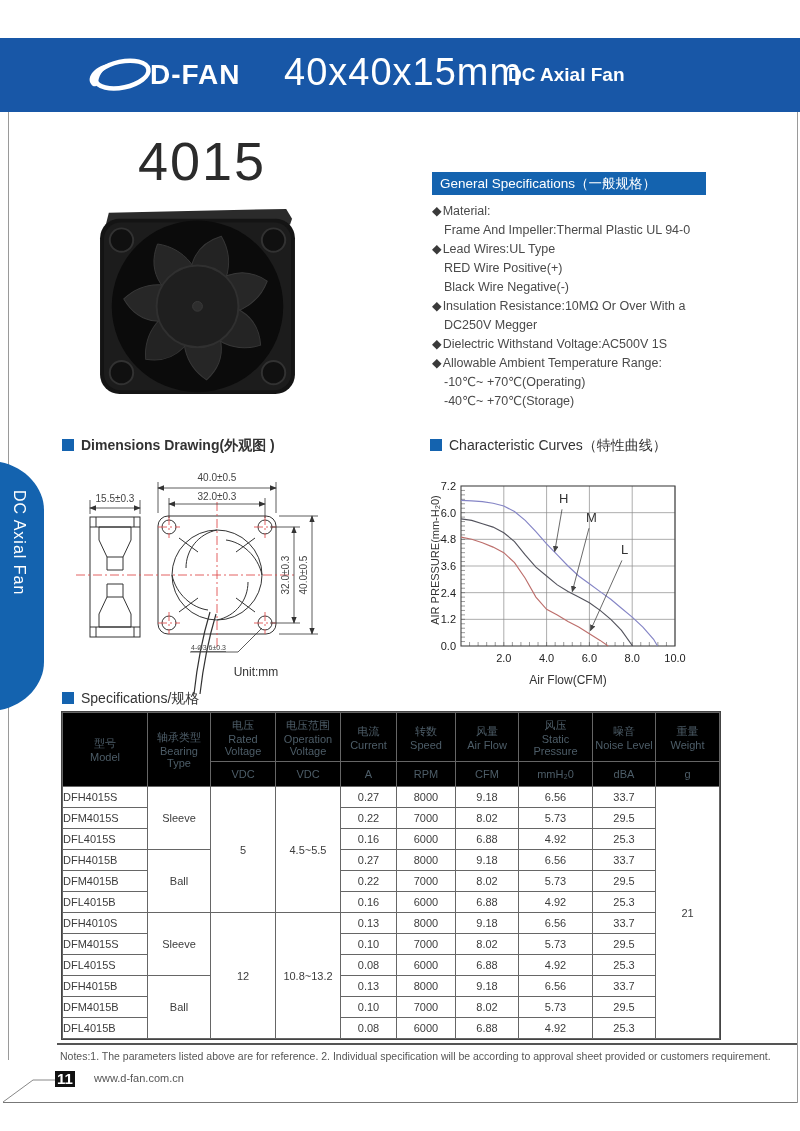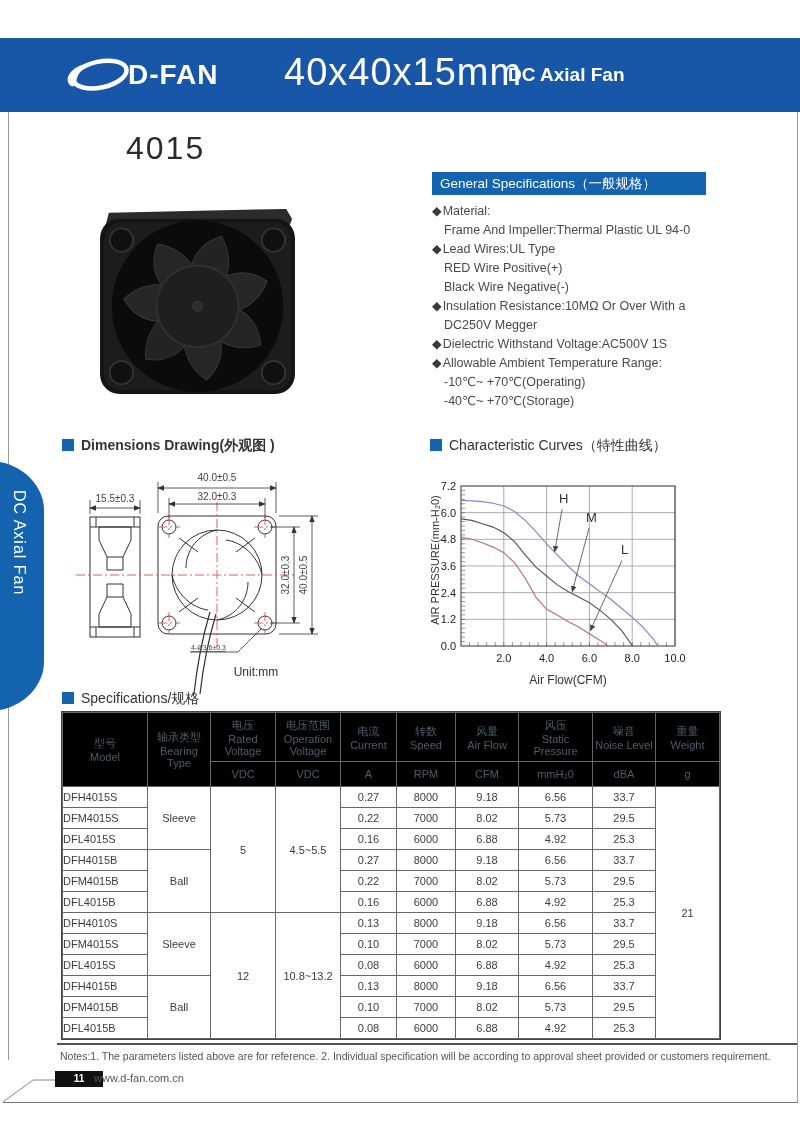--- a/index.html
+++ b/index.html
@@ -1,36 +1,36 @@
 <!DOCTYPE html>
 <html><head>
 <meta charset="utf-8">
 <style>
   html,body{margin:0;padding:0;background:#e8e8e8;}
   .page{position:relative;width:800px;height:1131px;background:#fff;margin:0 auto;
         font-family:"Liberation Sans","DejaVu Sans",sans-serif;overflow:hidden;}
   
   .header-bar{position:absolute;left:0;top:38px;width:800px;height:74px;background:#1857a7;}
-  .logo-wrap{position:absolute;left:62px;top:14px;width:160px;height:46px;display:flex;align-items:center;}
+  .logo-wrap{position:absolute;left:84px;top:14px;width:160px;height:46px;display:flex;align-items:center;}
   .logo-text{color:#fff;font-size:28px;font-weight:bold;letter-spacing:1px;margin-left:-6px;}
   .hdr-title{position:absolute;left:284px;top:13px;color:#fff;font-size:38px;letter-spacing:1px;}
   .hdr-sub{position:absolute;left:508px;top:26px;color:#fff;font-size:19px;font-weight:bold;}
   
   .vline{position:absolute;width:1px;background:#9a9a9a;}
   .vl-left{left:8px;top:112px;height:948px;}
   .vl-right{left:797px;top:112px;height:991px;}
   .notes-rule{position:absolute;left:57px;top:1043px;width:740px;height:2px;background:#555;}
   .bottom-rule{position:absolute;left:3px;top:1102px;width:794px;height:1px;background:#777;}
   .diag-rule{position:absolute;left:3px;top:1073px;width:58px;height:30px;}
   
   .side-tab{position:absolute;left:0;top:456px;width:46px;height:260px;}
   .side-label{position:absolute;left:10px;top:490px;height:192px;color:#fff;font-size:16px;
               writing-mode:vertical-rl;letter-spacing:1px;display:flex;align-items:center;}
   
-  .model-number{position:absolute;left:126px;top:130px;font-size:32px;color:#2b2b2b;letter-spacing:2px;}
+  .model-number{position:absolute;left:138px;top:130px;font-size:54px;color:#2b2b2b;letter-spacing:2px;}
   .product-photo{position:absolute;left:95px;top:205px;}
   
   .gs-bar{position:absolute;left:432px;top:172px;width:274px;height:23px;background:#1463af;
           color:#fff;font-size:13.5px;line-height:23px;padding-left:8px;box-sizing:border-box;}
   .gs-list{position:absolute;left:432px;top:202px;width:330px;font-size:12.5px;color:#4a4a4a;}
   .gs-line{line-height:19px;white-space:pre;}
   .gs-line .blt{margin-right:1px;color:#3a3a3a;}
   .gs-line.cont{padding-left:12px;}
   
   .sec-hdr{position:absolute;font-size:14px;color:#333;font-weight:bold;}
@@ -57,22 +57,22 @@
               font-size:11px;color:#3c3c3c;}
   .spec-table th,.spec-table td{border:1px solid #666;padding:0;text-align:center;}
   .spec-table thead th{background:#000000;font-weight:normal;color:#4d5d68;font-size:11px;}
   .spec-table .h-top{height:49px;}
   .spec-table .h-unit{height:25px;}
   .spec-table tbody td{height:20px;background:#fff;}
   .spec-table td.model-cell{text-align:left;}
   .spec-table{outline:1px solid #444;}
   
   .notes{position:absolute;left:60px;top:1050px;width:720px;font-size:10.5px;color:#555;}
-  .pagenum{position:absolute;left:55px;top:1071px;width:48px;height:16px;background:#111;
-           color:#fff;font-size:10px;font-weight:bold;text-align:center;line-height:16px;}
+  .pagenum{position:absolute;left:55px;top:1071px;width:20px;height:16px;background:#111;
+           color:#fff;font-size:15px;font-weight:bold;text-align:center;line-height:16px;}
   .website{position:absolute;left:94px;top:1072px;font-size:11px;color:#555;}
 </style>
 </head>
 <body>
 
 <div class="page">
 
   <div class="header-bar">
     <div class="logo-wrap">
       <svg width="72" height="46" viewBox="0 0 72 46">

